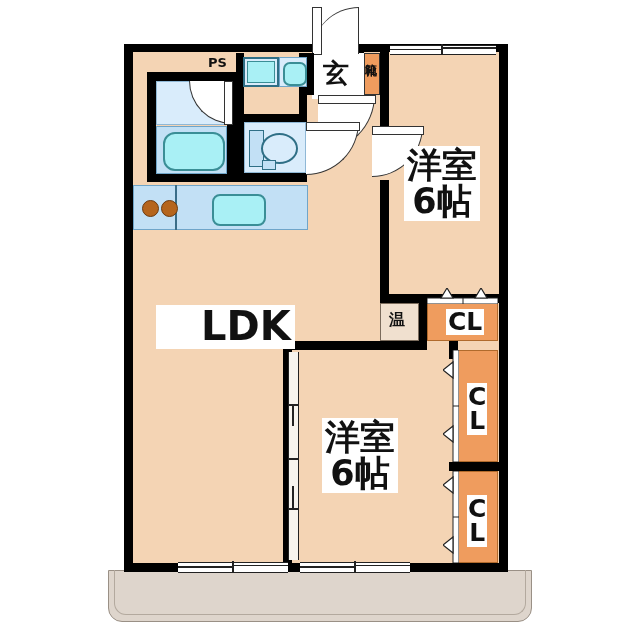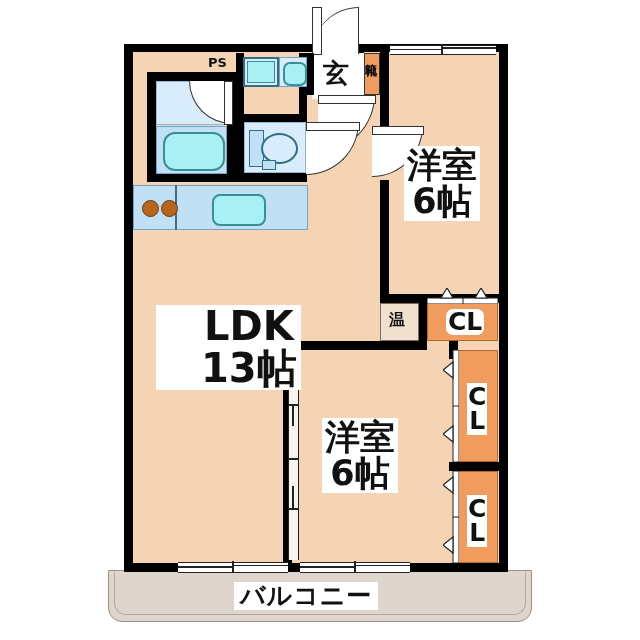--- a/index.html
+++ b/index.html
@@ -76,21 +76,20 @@
   .toiletbowl{position:absolute;background:#d9ecfb;border:2px solid #2f6f86;border-radius:50%;}
   .tank{position:absolute;background:#c2e0f5;border:1.5px solid #2f6f86;}
 </style>
 </head>
 <body>
 
 <div id="plan">
 
   <div class="abs balcony" style="left:108px;top:570px;width:424px;height:52px;border:1.5px solid #9a9086;border-radius:0 0 14px 14px;"></div>
   <div class="abs" style="left:114px;top:570px;width:412px;height:45px;border:1.5px solid #b3a99e;border-top:none;border-radius:0 0 12px 12px;background:transparent;"></div>
-  <div class="lbl lbl-balcony" style="left:234px;top:582px;">バルコニー</div>
 
   <div class="abs wall" style="left:124px;top:44px;width:200px;height:9px;"></div>
   <div class="abs wall" style="left:360px;top:44px;width:148px;height:9px;"></div>
 
   <div class="abs wall" style="left:124px;top:44px;width:10px;height:528px;"></div>
 
   <div class="abs wall" style="left:498px;top:44px;width:10px;height:528px;"></div>
 
   <div class="abs wall" style="left:124px;top:562px;width:384px;height:10px;"></div>
 
@@ -170,21 +169,21 @@
   <div class="lbl lbl-room" style="left:404px;top:146px;">
     <span>洋室</span>
     <span class="sub">6帖</span>
   </div>
 
   <div class="abs heater" style="left:380px;top:303px;width:39px;height:38px;border:1px solid #7a6b5c;"></div>
   <div class="lbl lbl-onsen" style="left:388px;top:312px;color:#111;">温</div>
   <div class="abs wall" style="left:419px;top:303px;width:8px;height:38px;"></div>
 
   <div class="abs closet" style="left:427px;top:303px;width:71px;height:38px;border:1px solid #b06a2c;"></div>
-  <div class="lbl lbl-cl" style="left:446px;top:309px;border-radius:7px;">CL</div>
+  <div class="lbl lbl-cl" style="left:446px;top:309px;">CL</div>
 
   <div class="trio" style="left:427px;top:288px;">
     <svg width="71" height="16" viewBox="0 0 71 16">
       <rect x="0" y="10" width="71" height="6" fill="#ffffff" stroke="#222" stroke-width="1"></rect>
       <polygon points="14,10 20,0 26,10" fill="#ffffff" stroke="#222" stroke-width="1.2"></polygon>
       <polygon points="48,10 54,0 60,10" fill="#ffffff" stroke="#222" stroke-width="1.2"></polygon>
       <line x1="36" y1="10" x2="36" y2="16" stroke="#222" stroke-width="1"></line>
     </svg>
   </div>
 
@@ -224,21 +223,20 @@
     <svg width="16" height="92" viewBox="0 0 16 92">
       <rect x="10" y="0" width="6" height="92" fill="#ffffff" stroke="#222" stroke-width="1"></rect>
       <polygon points="10,6 0,14 10,22" fill="#ffffff" stroke="#222" stroke-width="1.2"></polygon>
       <polygon points="10,66 0,74 10,82" fill="#ffffff" stroke="#222" stroke-width="1.2"></polygon>
       <line x1="10" y1="46" x2="16" y2="46" stroke="#222" stroke-width="1"></line>
     </svg>
   </div>
 
   <div class="lbl lbl-ldk" style="left:156px;top:305px;padding-left:45px;">
     <span>LDK</span>
-    <span class="sub">13帖</span>
   </div>
 
   <div class="win" style="left:178px;top:562px;width:110px;height:9px;"></div>
   <div class="win-line" style="left:232px;top:561px;width:1.5px;height:11px;"></div>
   <div class="win-line" style="left:178px;top:566px;width:55px;height:1.5px;"></div>
   <div class="win-line" style="left:232px;top:564.5px;width:56px;height:1.5px;"></div>
 
   <div class="win" style="left:300px;top:562px;width:110px;height:9px;"></div>
   <div class="win-line" style="left:354px;top:561px;width:1.5px;height:11px;"></div>
   <div class="win-line" style="left:300px;top:566px;width:55px;height:1.5px;"></div>

